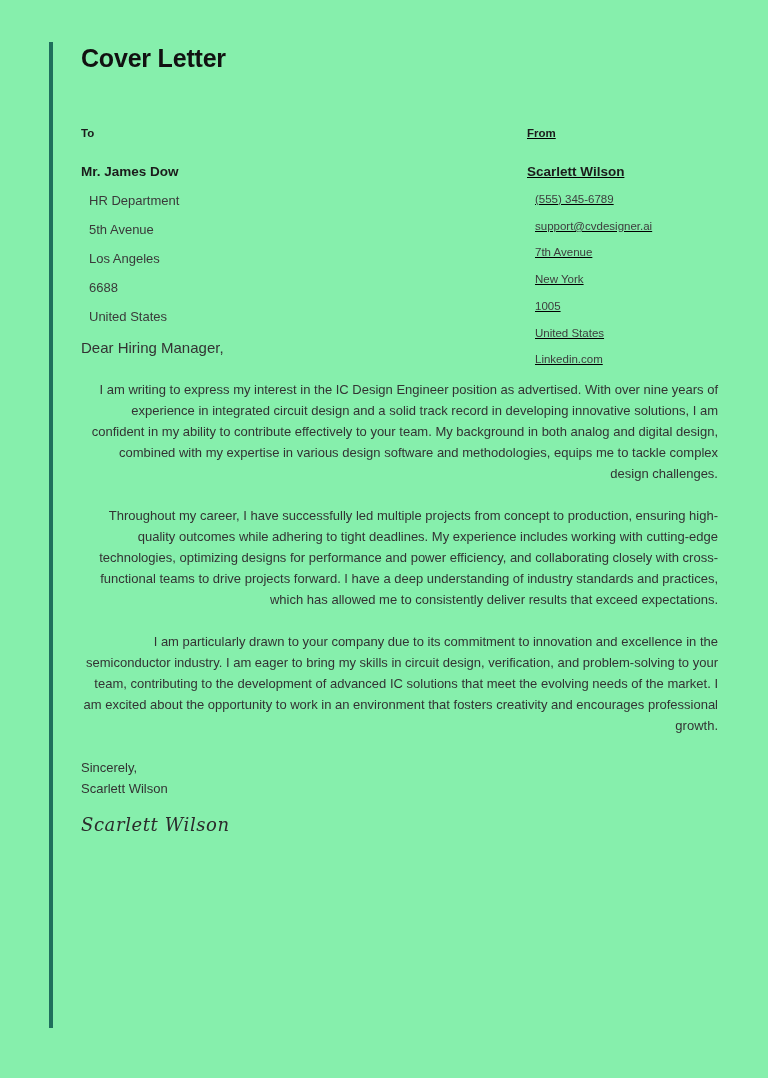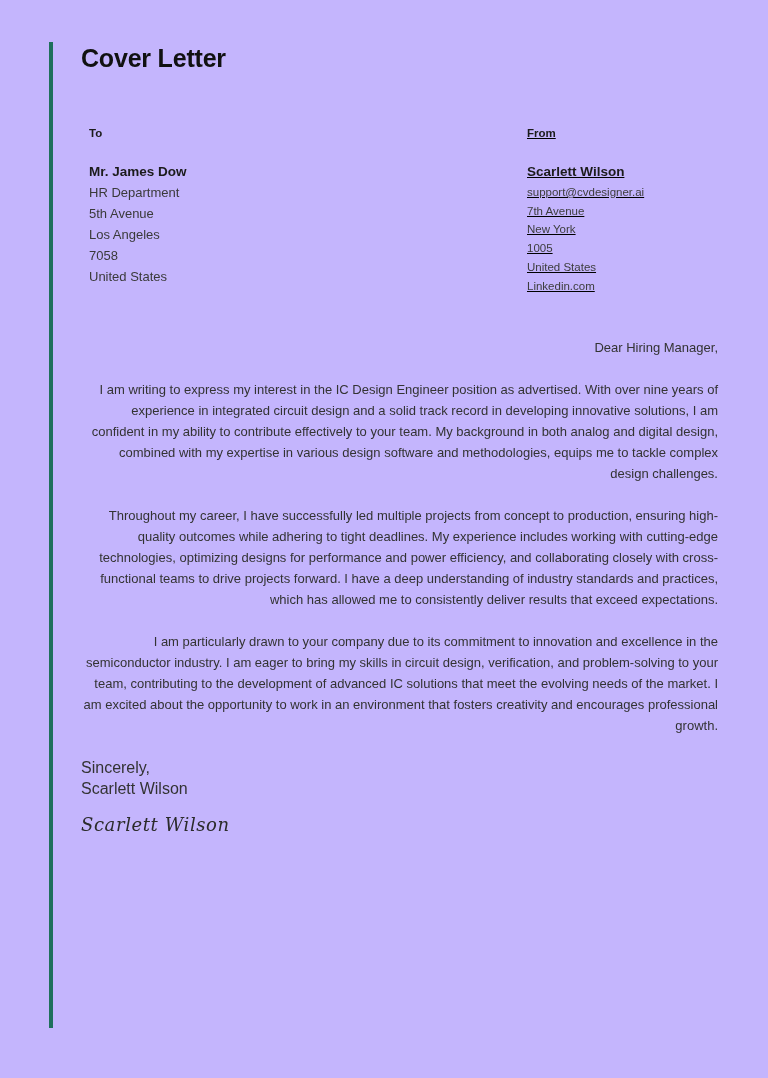--- a/index.html
+++ b/index.html
@@ -11,21 +11,21 @@
     width: 768px;
     height: 1078px;
     position: relative;
     font-family: "Liberation Sans", sans-serif;
     -webkit-font-smoothing: antialiased;
   }
 
   .page {
     position: absolute;
     inset: 0;
-    background: #c4b5fd;
+    background: #86efac;
   }
 
   .accent-bar {
     position: absolute;
     left: 49px;
     top: 42px;
     width: 4px;
     height: 986px;
     background: #1f6f5c;
   }
@@ -49,42 +49,42 @@
   
   .address-block {
     position: relative;
     margin-top: 52px;
     min-height: 180px;
   }
   .addr-col {
     position: absolute;
     top: 0;
   }
-  .addr-col.to   { left: 8px; width: 420px; }
+  .addr-col.to   { left: 0; width: 420px; }
   .addr-col.from { left: 446px; width: 191px; text-decoration: underline; }
 
   .addr-label {
     font-size: 11.5px;
     font-weight: bold;
     color: #1b1b1b;
     line-height: 14px;
     margin: 0 0 21px 0;
   }
   .addr-name {
     font-size: 13.5px;
     font-weight: bold;
     color: #1b1b1b;
     line-height: 21px;
     margin: 0;
   }
   .addr-line {
     font-size: 13px;
     color: #3a3a3a;
     line-height: 21px;
-    margin: 0;
+    margin: 8px;
   }
   .addr-col.from .addr-line {
     font-size: 11.5px;
     line-height: 18.7px;
     color: #3d3d3d;
   }
   .addr-col.from .addr-name {
     margin-bottom: 1px;
   }
 
@@ -103,38 +103,37 @@
   }
   .subject-date {
     font-size: 11.5px;
     font-weight: bold;
     color: #1b1b1b;
     line-height: 16px;
   }
 
   
   .salutation {
-    font-size: 13px;
+    font-size: 15px;
     color: #333333;
     line-height: 21px;
     margin: 31px 0 0 0;
-    text-align: right;
   }
   .body-par {
     font-size: 13px;
     color: #333333;
     line-height: 21px;
     margin: 21px 0 0 0;
     text-align: right;
   }
   .closing {
     margin-top: 21px;
   }
   .closing div {
-    font-size: 16px;
+    font-size: 13px;
     color: #333333;
     line-height: 21px;
   }
   .signature {
     margin-top: 13px;
     font-family: "DejaVu Serif", serif;
     font-style: italic;
     font-size: 18px;
     color: #2b2b2b;
     line-height: 26px;
@@ -153,27 +152,28 @@
     <h1 class="doc-title">Cover Letter</h1>
 
     <div class="address-block">
 
       <div class="addr-col to">
         <div class="addr-label">To</div>
         <div class="addr-name">Mr. James Dow</div>
         <div class="addr-line">HR Department</div>
         <div class="addr-line">5th Avenue</div>
         <div class="addr-line">Los Angeles</div>
-        <div class="addr-line">7058</div>
+        <div class="addr-line">6688</div>
         <div class="addr-line">United States</div>
       </div>
 
       <div class="addr-col from">
         <div class="addr-label">From</div>
         <div class="addr-name">Scarlett Wilson</div>
+        <div class="addr-line">(555) 345-6789</div>
         <div class="addr-line">support@cvdesigner.ai</div>
         <div class="addr-line">7th Avenue</div>
         <div class="addr-line">New York</div>
         <div class="addr-line">1005</div>
         <div class="addr-line">United States</div>
         <div class="addr-line">Linkedin.com</div>
       </div>
 
     </div>
 

